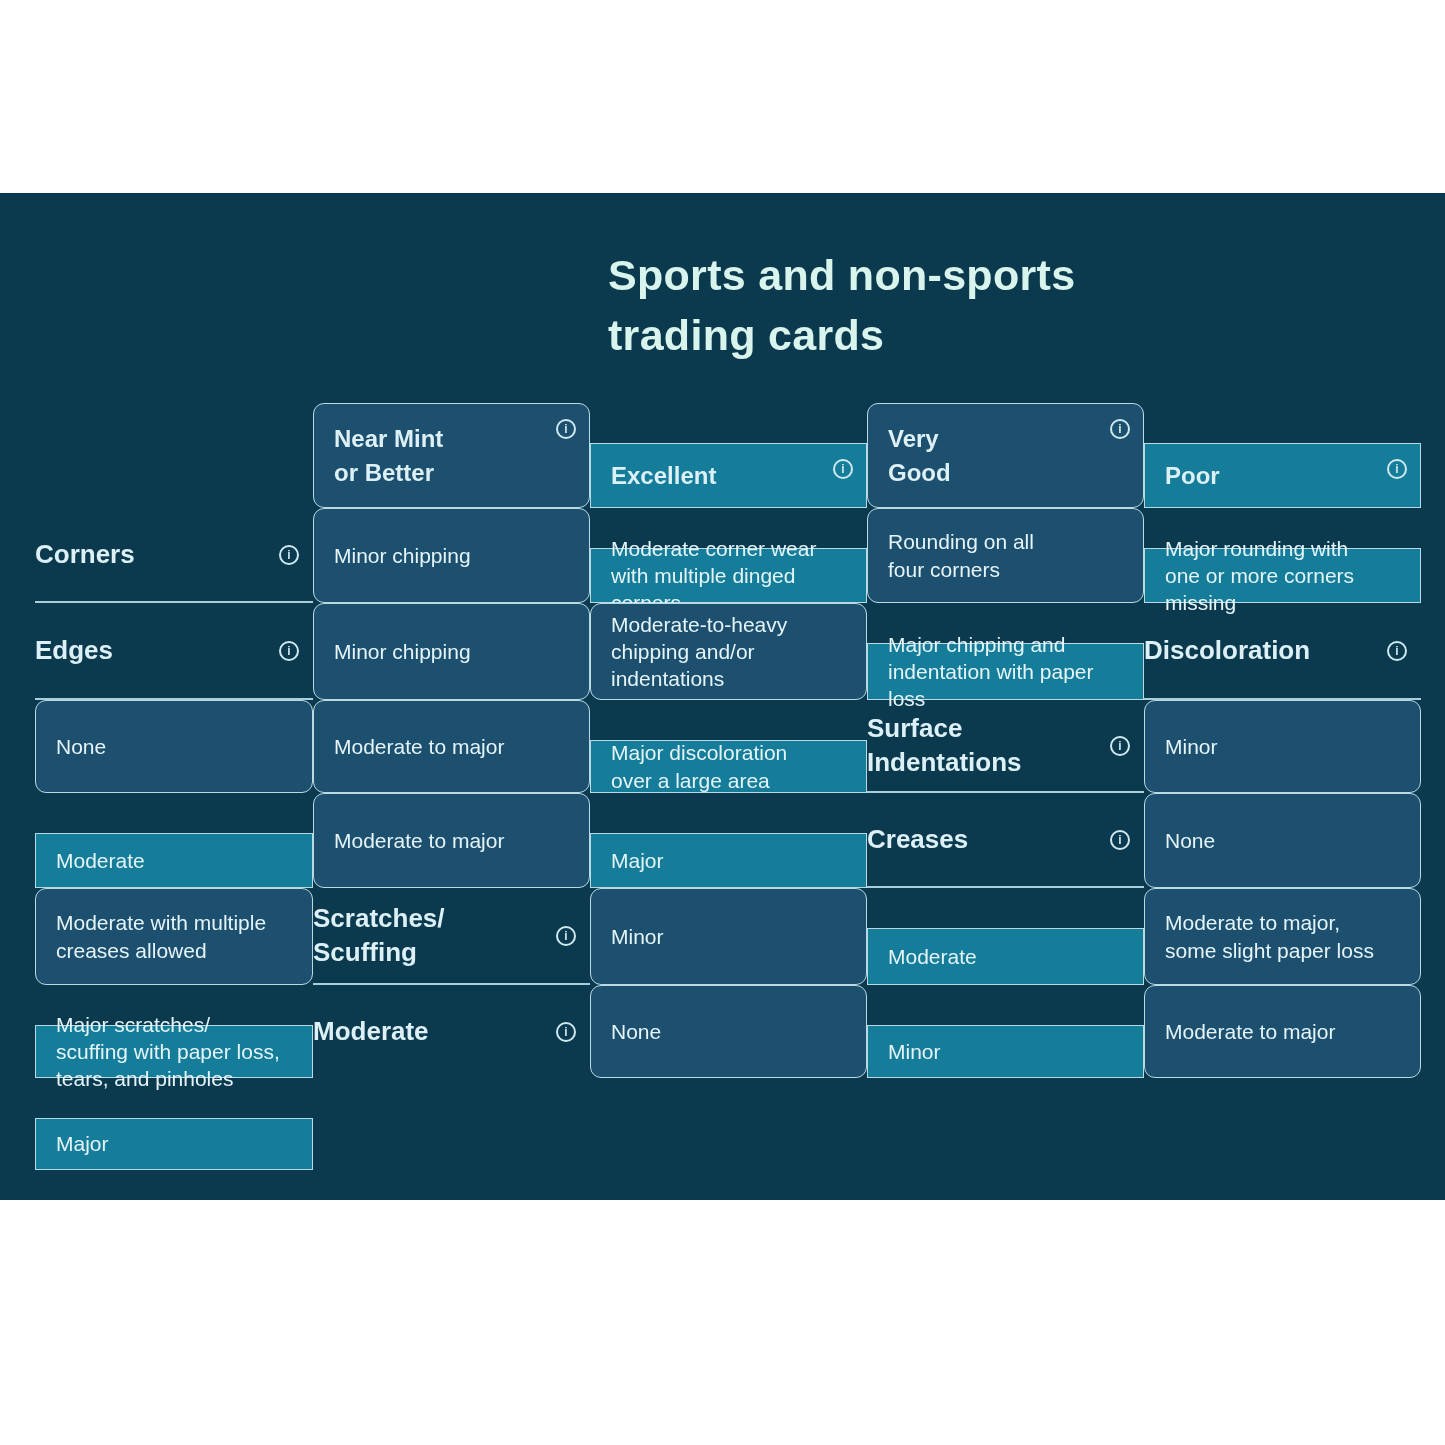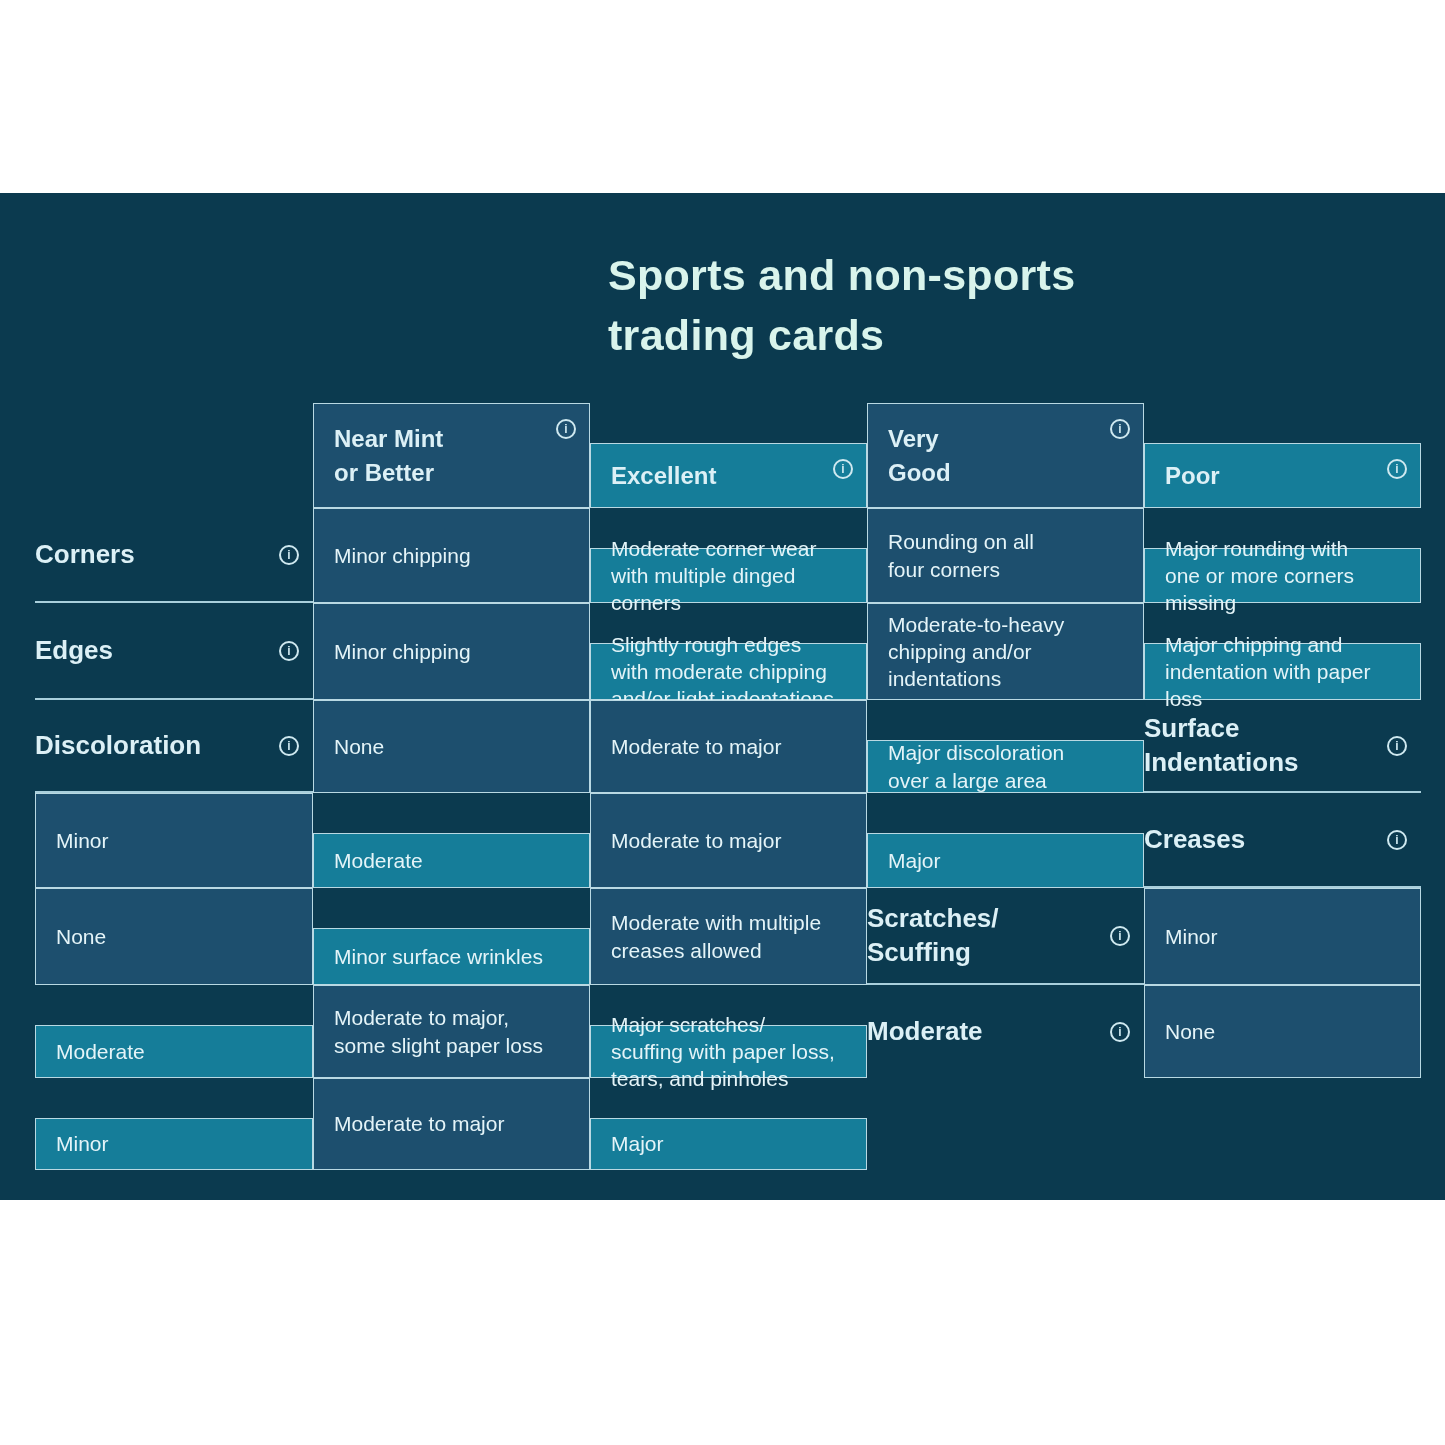--- a/index.html
+++ b/index.html
@@ -28,21 +28,21 @@
     grid-template-columns:278px 277px 277px 277px 277px;
     grid-template-rows:105px 95px 97px 93px 95px 97px 93px 92px;
   }
   .hcell{
     position:relative;display:flex;align-items:center;
     padding:0 46px 0 20px;border:1px solid var(--border);
     color:var(--label-text);
   }
   .htext{font-size:24px;font-weight:bold;line-height:1.38;white-space:pre-line;}
   .hcell .info{position:absolute;top:15px;right:13px;}
-  .tone-dark{background:var(--cell-dark);}
+  .tone-dark{background:var(--cell-dark);border-radius:11px;}
   .tone-teal{background:var(--cell-teal);margin-top:40px;}
   .lcell{
     display:flex;align-items:center;justify-content:space-between;
     padding-right:14px;color:var(--label-text);
   }
   .lcell.has-divider{border-bottom:2px solid var(--divider);}
   .ltext{font-size:26px;font-weight:bold;line-height:1.3;white-space:pre-line;}
   .cell{
     display:flex;align-items:center;
     padding:10px 18px 10px 20px;border:1px solid var(--border);
@@ -111,25 +111,20 @@
 missing</span>
         </div>
 
       <div class="lcell has-divider">
         <span class="ltext">Edges</span>
         <span class="info"></span>
       </div>
       <div class="cell tone-dark">
           <span class="ctext">Minor chipping</span>
         </div>
-      <div class="cell tone-teal">
-          <span class="ctext">Slightly rough edges
-with moderate chipping
-and/or light indentations</span>
-        </div>
       <div class="cell tone-dark">
           <span class="ctext">Moderate-to-heavy
 chipping and/or
 indentations</span>
         </div>
       <div class="cell tone-teal">
           <span class="ctext">Major chipping and
 indentation with paper
 loss</span>
         </div>
@@ -167,23 +162,20 @@
           <span class="ctext">Major</span>
         </div>
 
       <div class="lcell has-divider">
         <span class="ltext">Creases</span>
         <span class="info"></span>
       </div>
       <div class="cell tone-dark">
           <span class="ctext">None</span>
         </div>
-      <div class="cell tone-teal">
-          <span class="ctext">Minor surface wrinkles</span>
-        </div>
       <div class="cell tone-dark">
           <span class="ctext">Moderate with multiple
 creases allowed</span>
         </div>
 
       <div class="lcell has-divider">
         <span class="ltext">Scratches/
 Scuffing</span>
         <span class="info"></span>
       </div>

